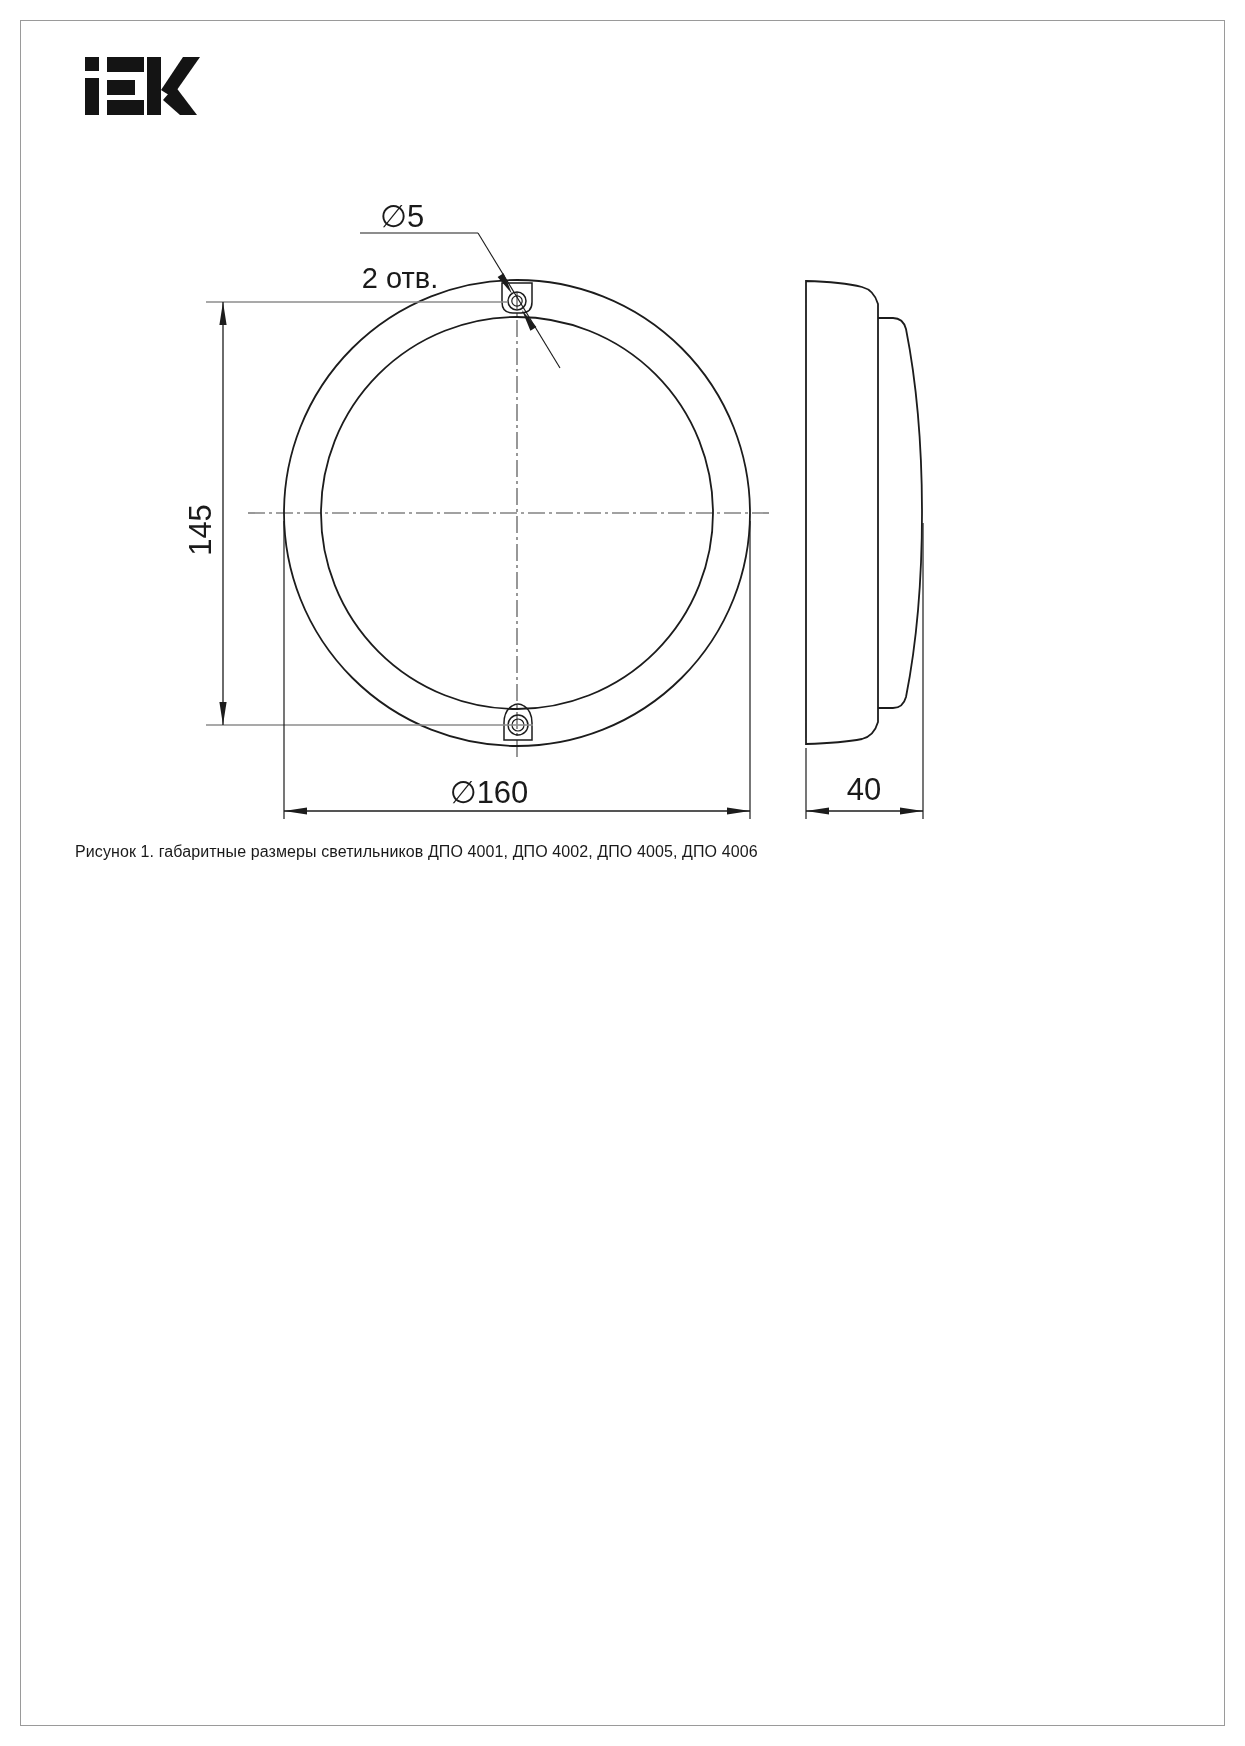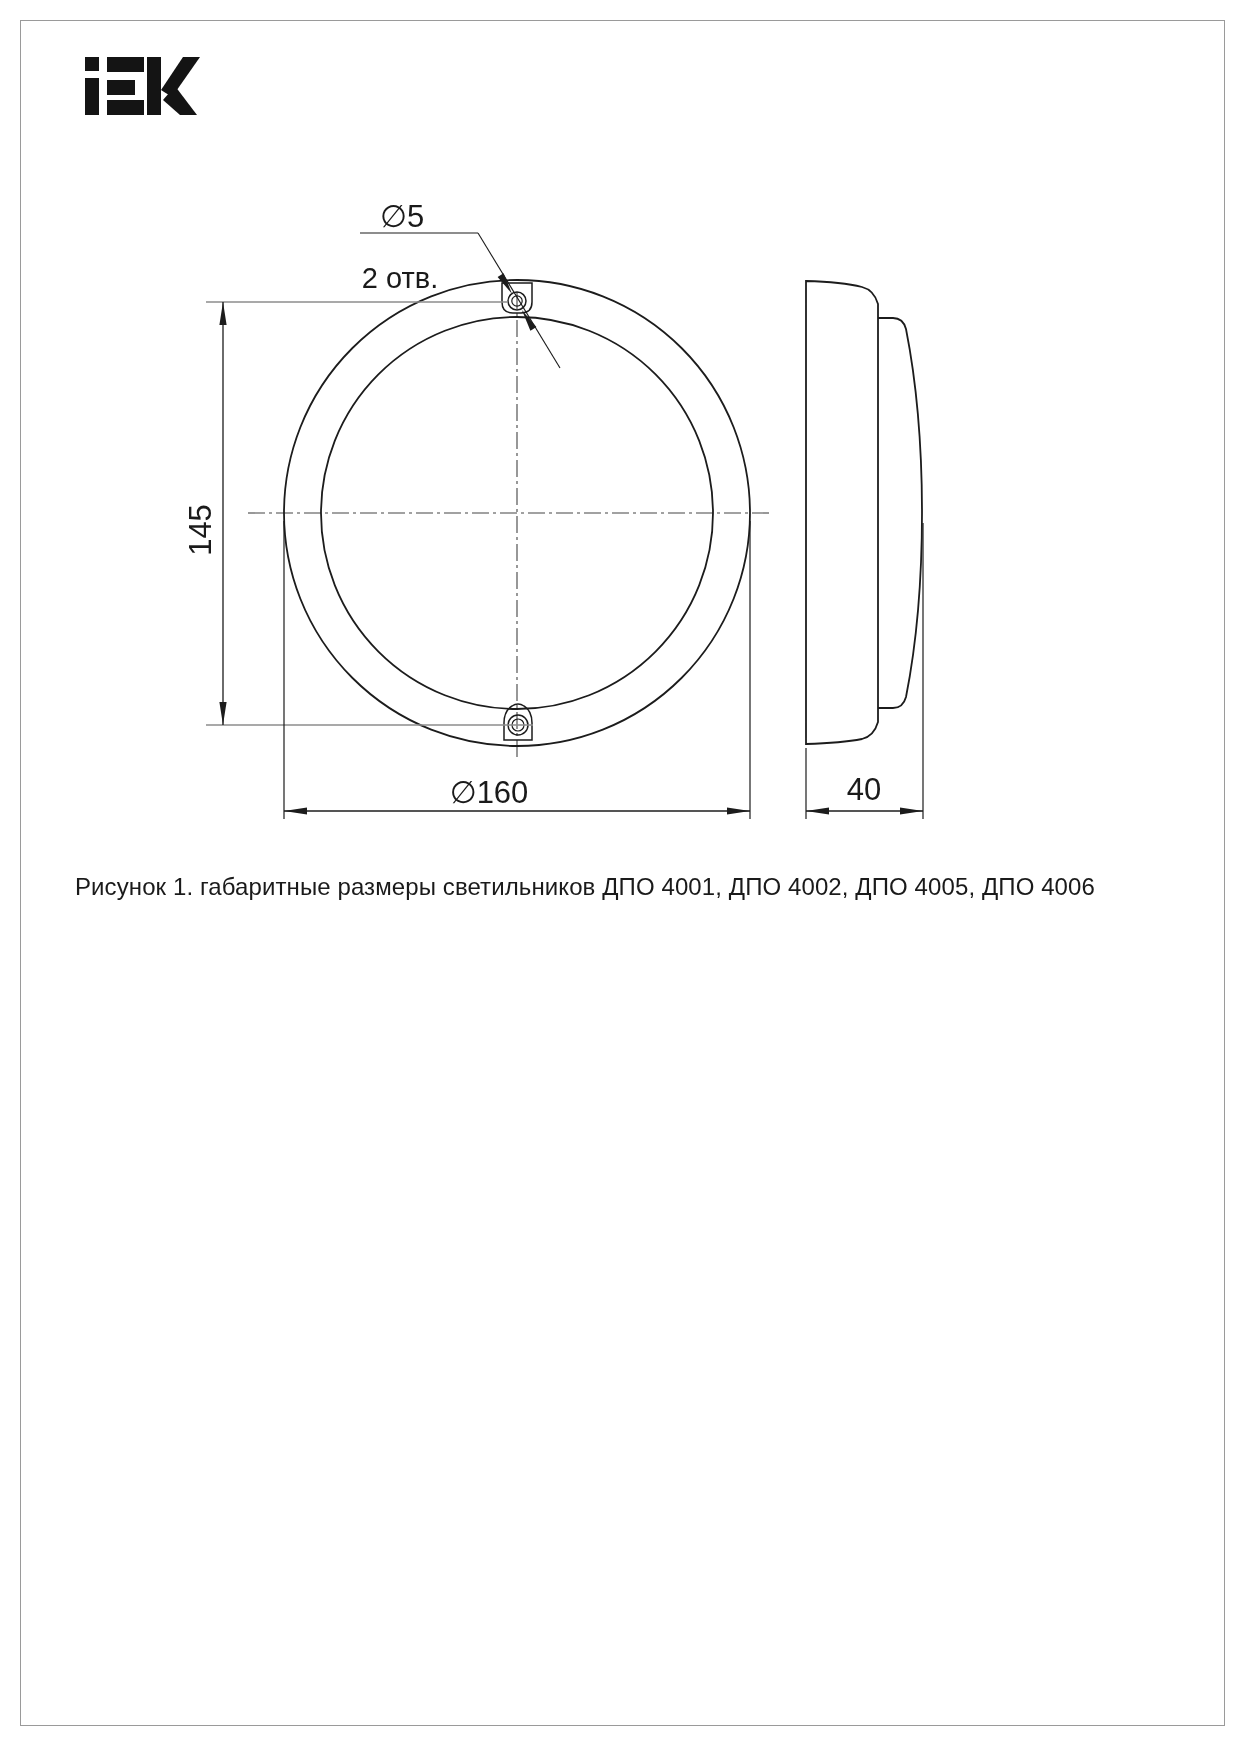--- a/index.html
+++ b/index.html
@@ -10,23 +10,22 @@
     font-family:"Liberation Sans", sans-serif;
     overflow:hidden;
   }
   .frame{
     position:absolute;left:20px;top:20px;right:20px;bottom:20px;
     border:1px solid #9a9a9a;
   }
   .drawing-svg{position:absolute;left:0;top:0;}
   .caption{
     position:absolute;left:75px;top:843px;
-    font-size:24px;color:#1a1a1a;letter-spacing:0.1px;
+    font-size:16px;color:#1a1a1a;letter-spacing:0.1px;
     white-space:nowrap;
-    margin-top:30px;
   }
   text{fill:#1a1a1a;}
   .dim-text{font-family:"Liberation Sans", sans-serif;font-size:31px;}
 </style>
 </head>
 <body>
 
 <div class="page">
 
   <div class="frame"></div>

